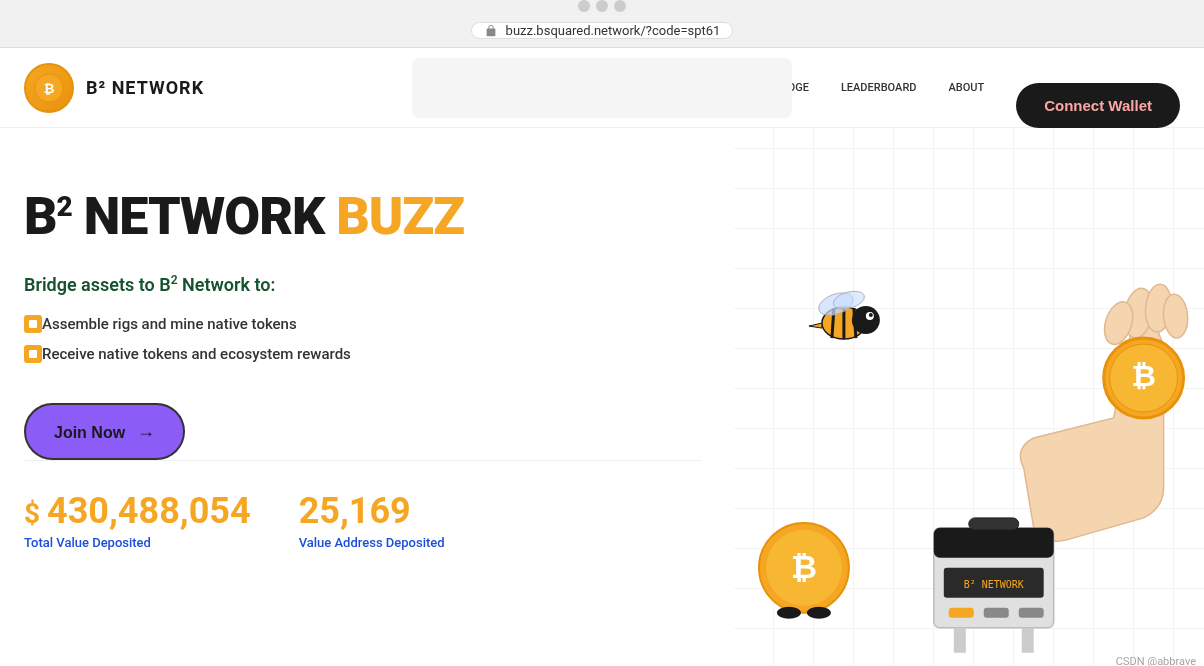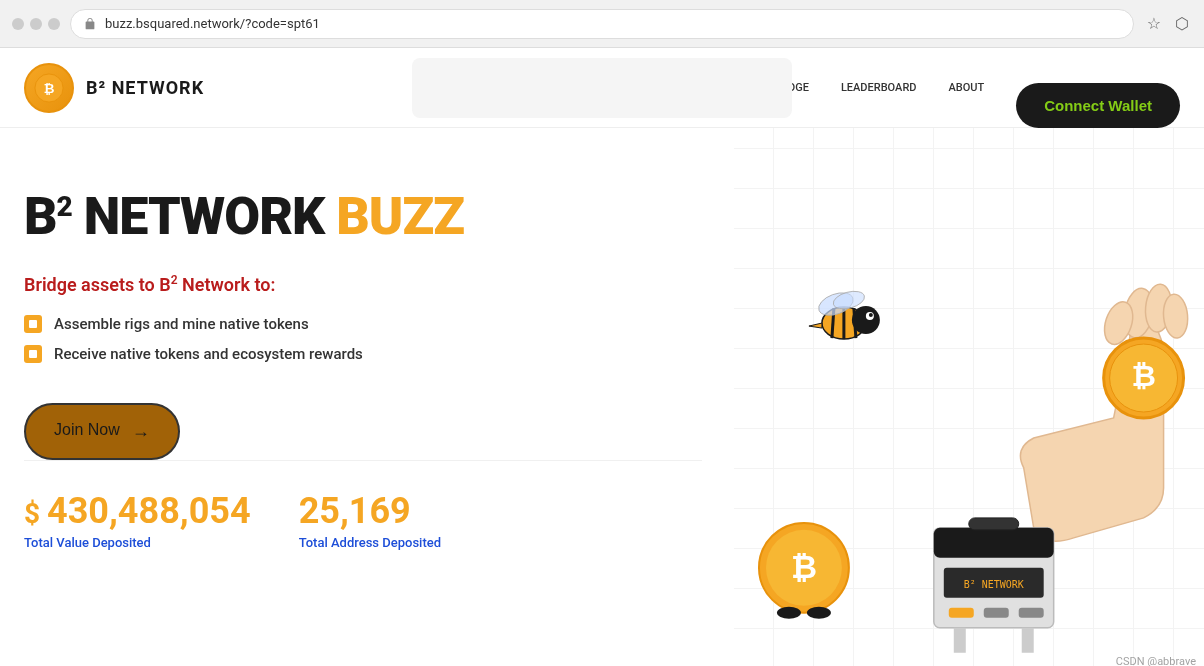--- a/index.html
+++ b/index.html
@@ -17,20 +17,21 @@
 
     
     .browser-bar {
       background: #f1f1f1;
       height: 48px;
       display: flex;
       align-items: center;
       padding: 0 12px;
       gap: 10px;
       border-bottom: 1px solid #ddd;
+      flex-direction: column;
     }
 
     .browser-icons {
       display: flex;
       gap: 6px;
       align-items: center;
     }
 
     .browser-dot {
       width: 12px;
@@ -131,21 +132,21 @@
     .nav-link {
       font-size: 11px;
       font-weight: 500;
       color: #333;
       text-decoration: none;
       cursor: pointer;
     }
 
     .connect-wallet-btn {
       background: #1a1a1a;
-      color: #84cc16;
+      color: #fca5a5;
       border: none;
       border-radius: 30px;
       padding: 14px 28px;
       font-size: 15px;
       font-weight: 600;
       cursor: pointer;
       white-space: nowrap;
       margin-top: 36px;
     }
 
@@ -211,37 +212,36 @@
     }
 
     .hero-title sup {
       font-size: 28px;
       vertical-align: super;
     }
 
     .hero-subtitle {
       font-size: 18px;
       font-weight: 600;
-      color: #b91c1c;
+      color: #14532d;
       margin-bottom: 20px;
     }
 
     .hero-subtitle sup {
       font-size: 12px;
     }
 
     .feature-list {
       list-style: none;
       margin-bottom: 40px;
     }
 
     .feature-list li {
       display: flex;
       align-items: center;
-      gap: 12px;
       font-size: 15px;
       color: #333;
       margin-bottom: 12px;
       font-weight: 500;
     }
 
     .feature-icon {
       width: 18px;
       height: 18px;
       background: #f5a623;
@@ -255,28 +255,28 @@
     .feature-icon::after {
       content: '';
       width: 8px;
       height: 8px;
       background: #fff;
       border-radius: 1px;
     }
 
     .join-now-btn {
       display: flex;
-      align-items: flex-start;
+      align-items: flex-end;
       gap: 12px;
-      background: #a16207;
+      background: #8b5cf6;
       border: 2px solid #333;
       border-radius: 30px;
       padding: 16px 28px;
       font-size: 16px;
-      font-weight: 400;
+      font-weight: 700;
       color: #1a1a1a;
       cursor: pointer;
       width: fit-content;
     }
 
     .join-arrow {
       font-size: 18px;
     }
 
     
@@ -397,21 +397,21 @@
 
     <div class="stats-section" style="padding: 32px 0 0 0;">
       <div class="stat-item">
         <div class="stat-value">
           <span style="font-size:28px; color:#f5a623;">$ </span><span>430,488,054</span>
         </div>
         <div class="stat-label">Total Value Deposited</div>
       </div>
       <div class="stat-item">
         <div class="stat-value">25,169</div>
-        <div class="stat-label">Total Address Deposited</div>
+        <div class="stat-label">Value Address Deposited</div>
       </div>
     </div>
   </div>
 
   <div class="hero-right">
 
     <div class="hero-illustration"></div>
 
     <svg viewBox="0 0 470 540" xmlns="http://www.w3.org/2000/svg" style="position:absolute; top:0; left:0; width:100%; height:100%; z-index:2;">
 

